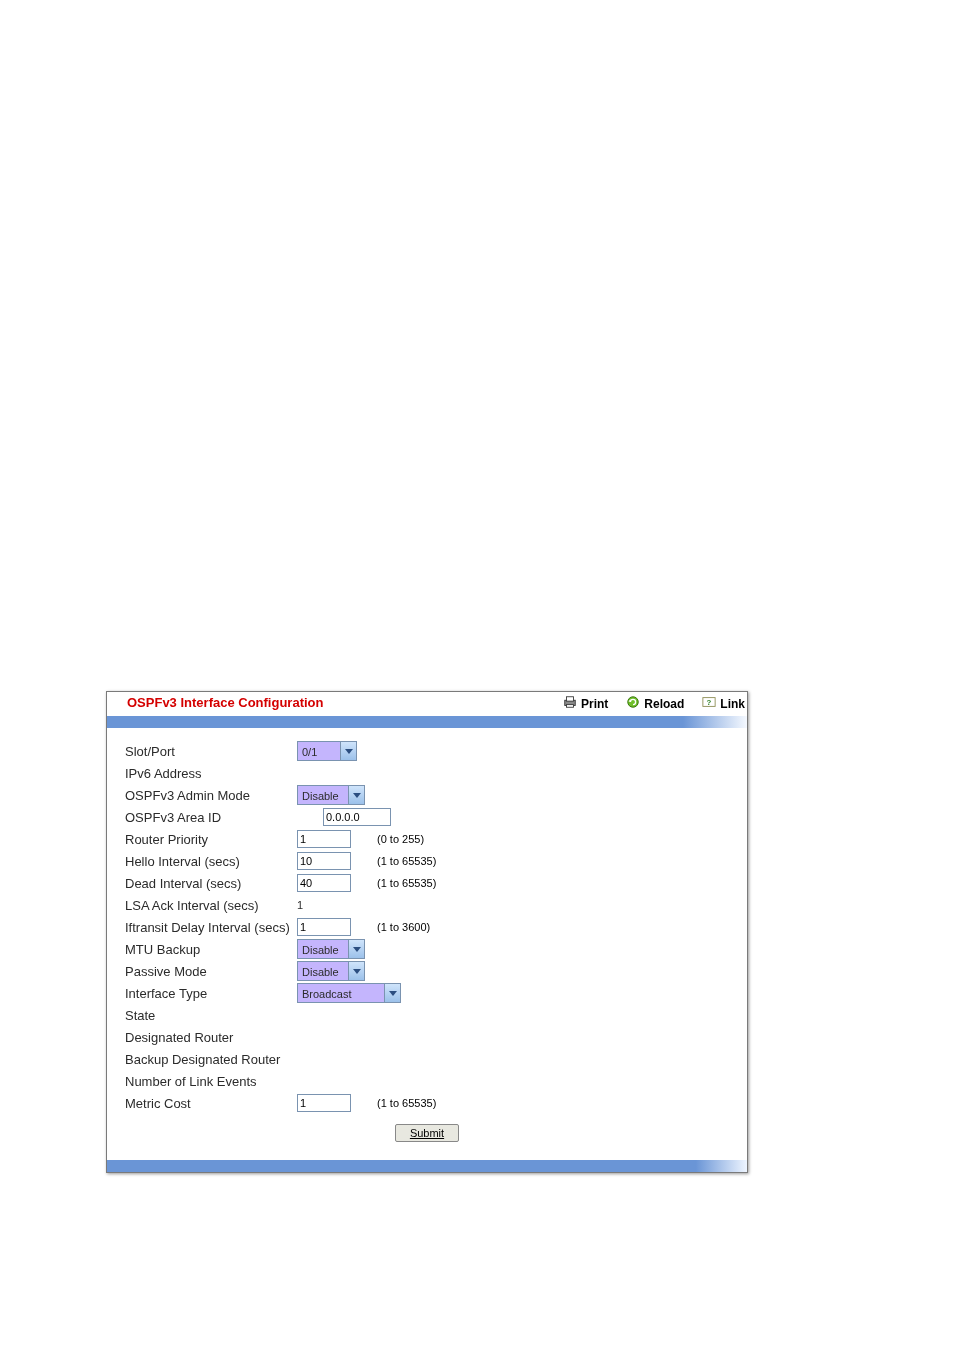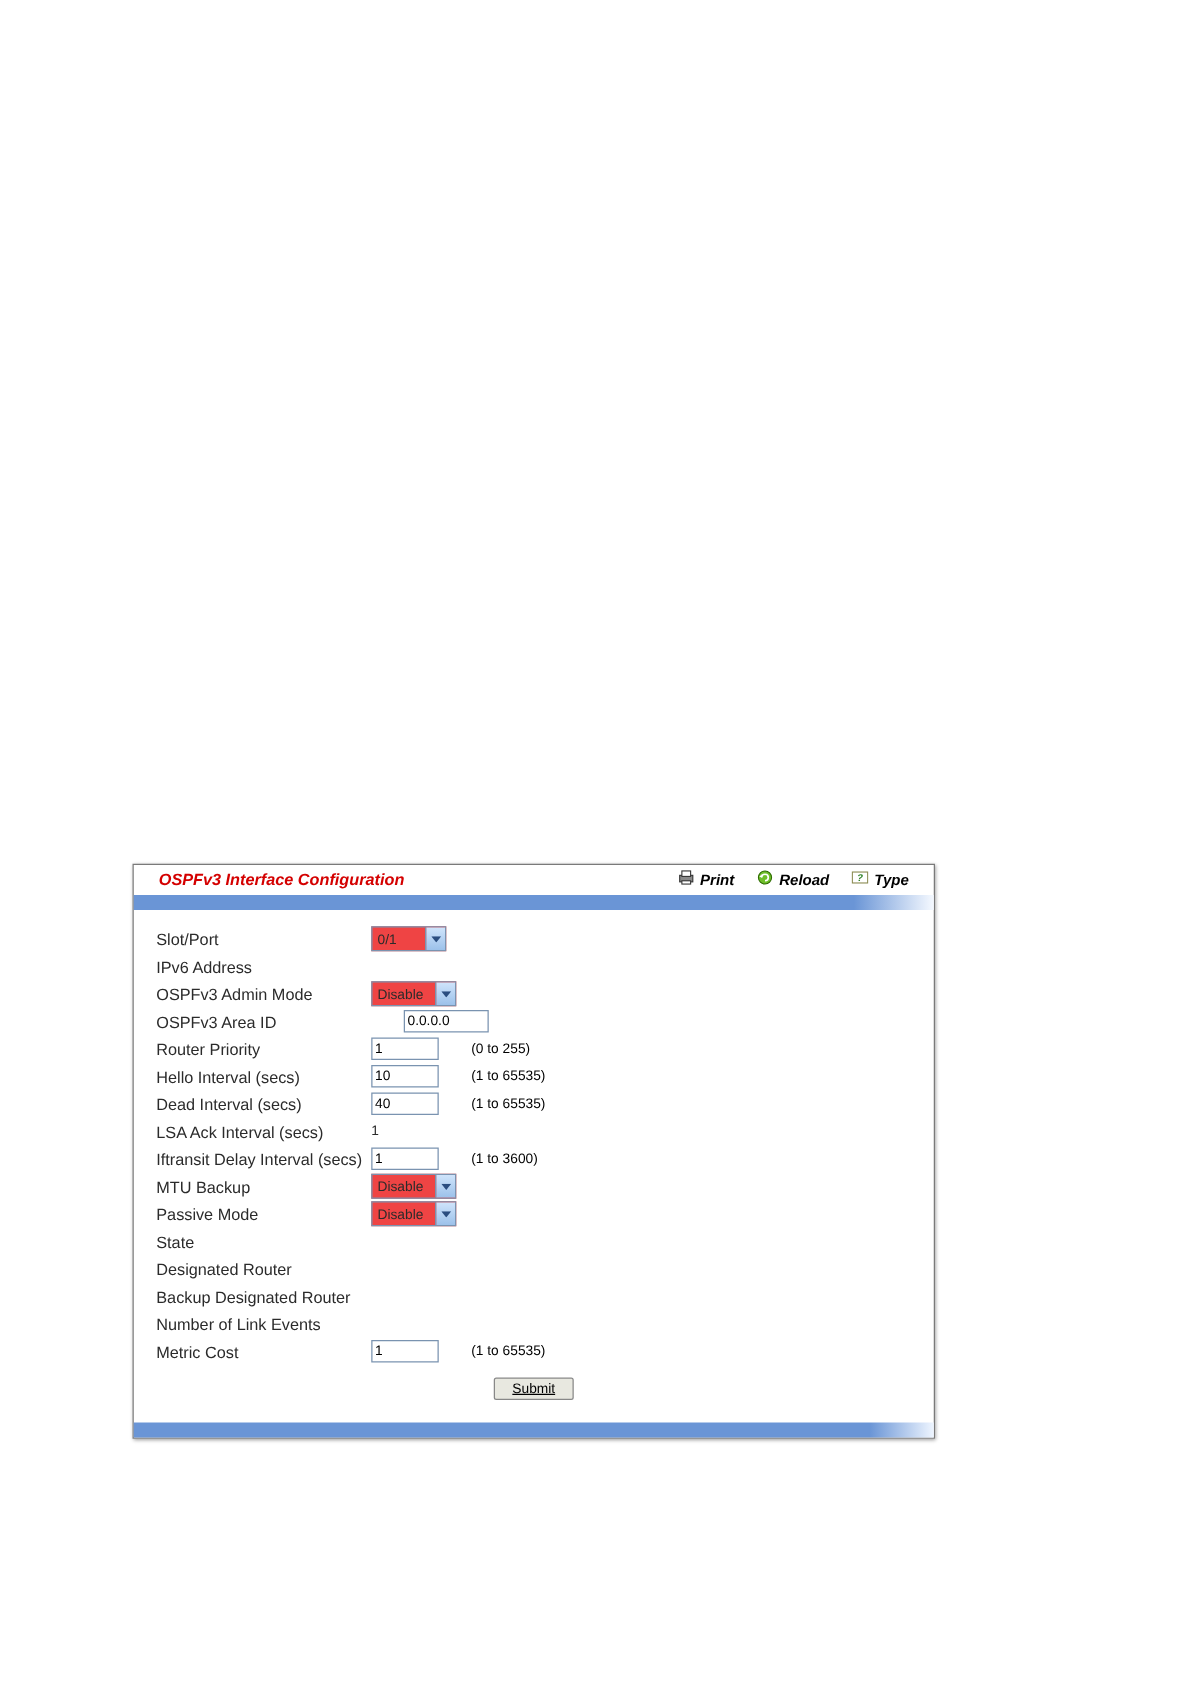--- a/index.html
+++ b/index.html
@@ -16,25 +16,23 @@
     position: absolute;
     left: 106px;
     top: 691px;
     width: 640px;
     border: 1px solid #7a7a7a;
     background: #ffffff;
     box-shadow: 1px 1px 3px rgba(0,0,0,0.4);
   }
   .titlebar {
     display: flex;
-    align-items: center;
-    padding: 3px 20px 4px 20px;
+    padding: 3px 2px 4px 20px;
     font-size: 13px;
     font-weight: bold;
-    font-style: italic;
   }
   .title-text {
     color: #d40000;
     flex: 1 1 auto;
   }
   .toolbar-link {
     display: inline-flex;
     align-items: center;
     margin-left: 18px;
     font-size: 12px;
@@ -82,21 +80,21 @@
   .w-med   { width: 62px; margin-left: 26px; }
   .suffix {
     margin-left: 26px;
     font-size: 11px;
     color: #000;
   }
   .faux-select {
     display: inline-flex;
     align-items: stretch;
     border: 1px solid #7a93b0;
-    background: #ef4444;
+    background: #c4b5fd;
     height: 18px;
   }
   .faux-select .sel-text {
     font-size: 11px;
     padding: 1px 4px 0 4px;
     min-width: 34px;
     display: flex;
     align-items: center;
   }
   .faux-select .sel-btn {
@@ -154,21 +152,21 @@
       <span>Reload</span>
     </span>
 
     <span class="toolbar-link">
       <span class="icon">
         <svg width="14" height="14" viewBox="0 0 16 16">
             <rect x="1" y="3" width="14" height="10" fill="#fff" stroke="#8a8a50"></rect>
             <text x="8" y="11" text-anchor="middle" font-size="9" fill="#2a7e22" font-family="Arial">?</text>
           </svg>
       </span>
-      <span>Type</span>
+      <span>Link</span>
     </span>
   </div>
 
   <div class="bluebar"></div>
 
   <div class="form-area">
 
     <div class="row">
       <div class="label">Slot/Port</div>
       <div class="ctrl">
@@ -272,20 +270,33 @@
           <span class="sel-text" style="min-width:42px">Disable</span>
           <span class="sel-btn">
               <svg width="8" height="5">
                 <path d="M0 0 L8 0 L4 5 Z" fill="#2b4e80"></path>
               </svg>
             </span>
         </div>
       </div>
     </div>
 
+    <div class="row">
+      <div class="label">Interface Type</div>
+      <div class="ctrl">
+        <div class="faux-select">
+          <span class="sel-text" style="min-width:78px">Broadcast</span>
+          <span class="sel-btn">
+              <svg width="8" height="5">
+                <path d="M0 0 L8 0 L4 5 Z" fill="#2b4e80"></path>
+              </svg>
+            </span>
+        </div>
+      </div>
+    </div>
 
     <div class="row">
       <div class="label">State</div>
       <div class="ctrl">
           <span class="static-val"></span>
         </div>
     </div>
 
     <div class="row">
       <div class="label">Designated Router</div>

